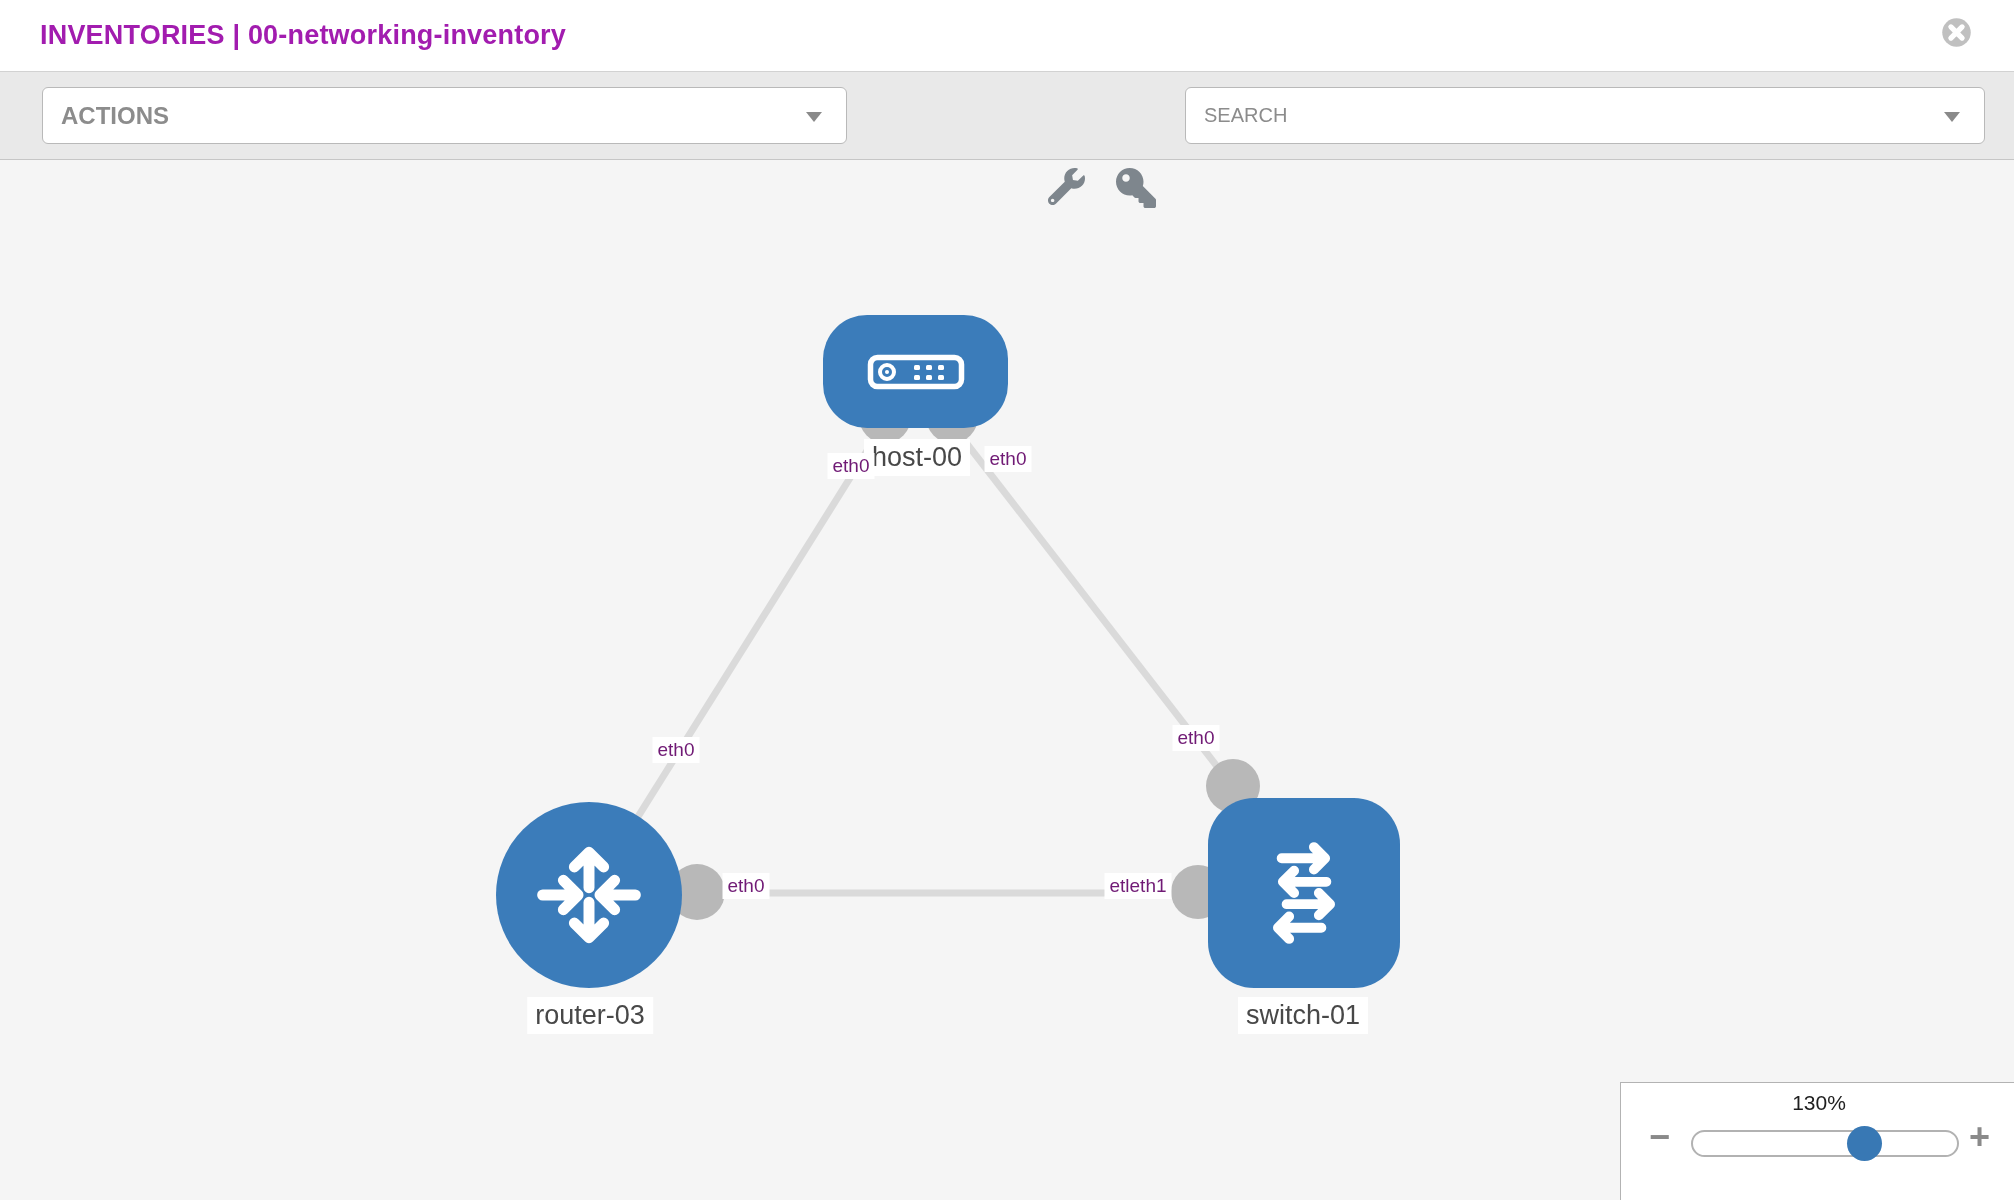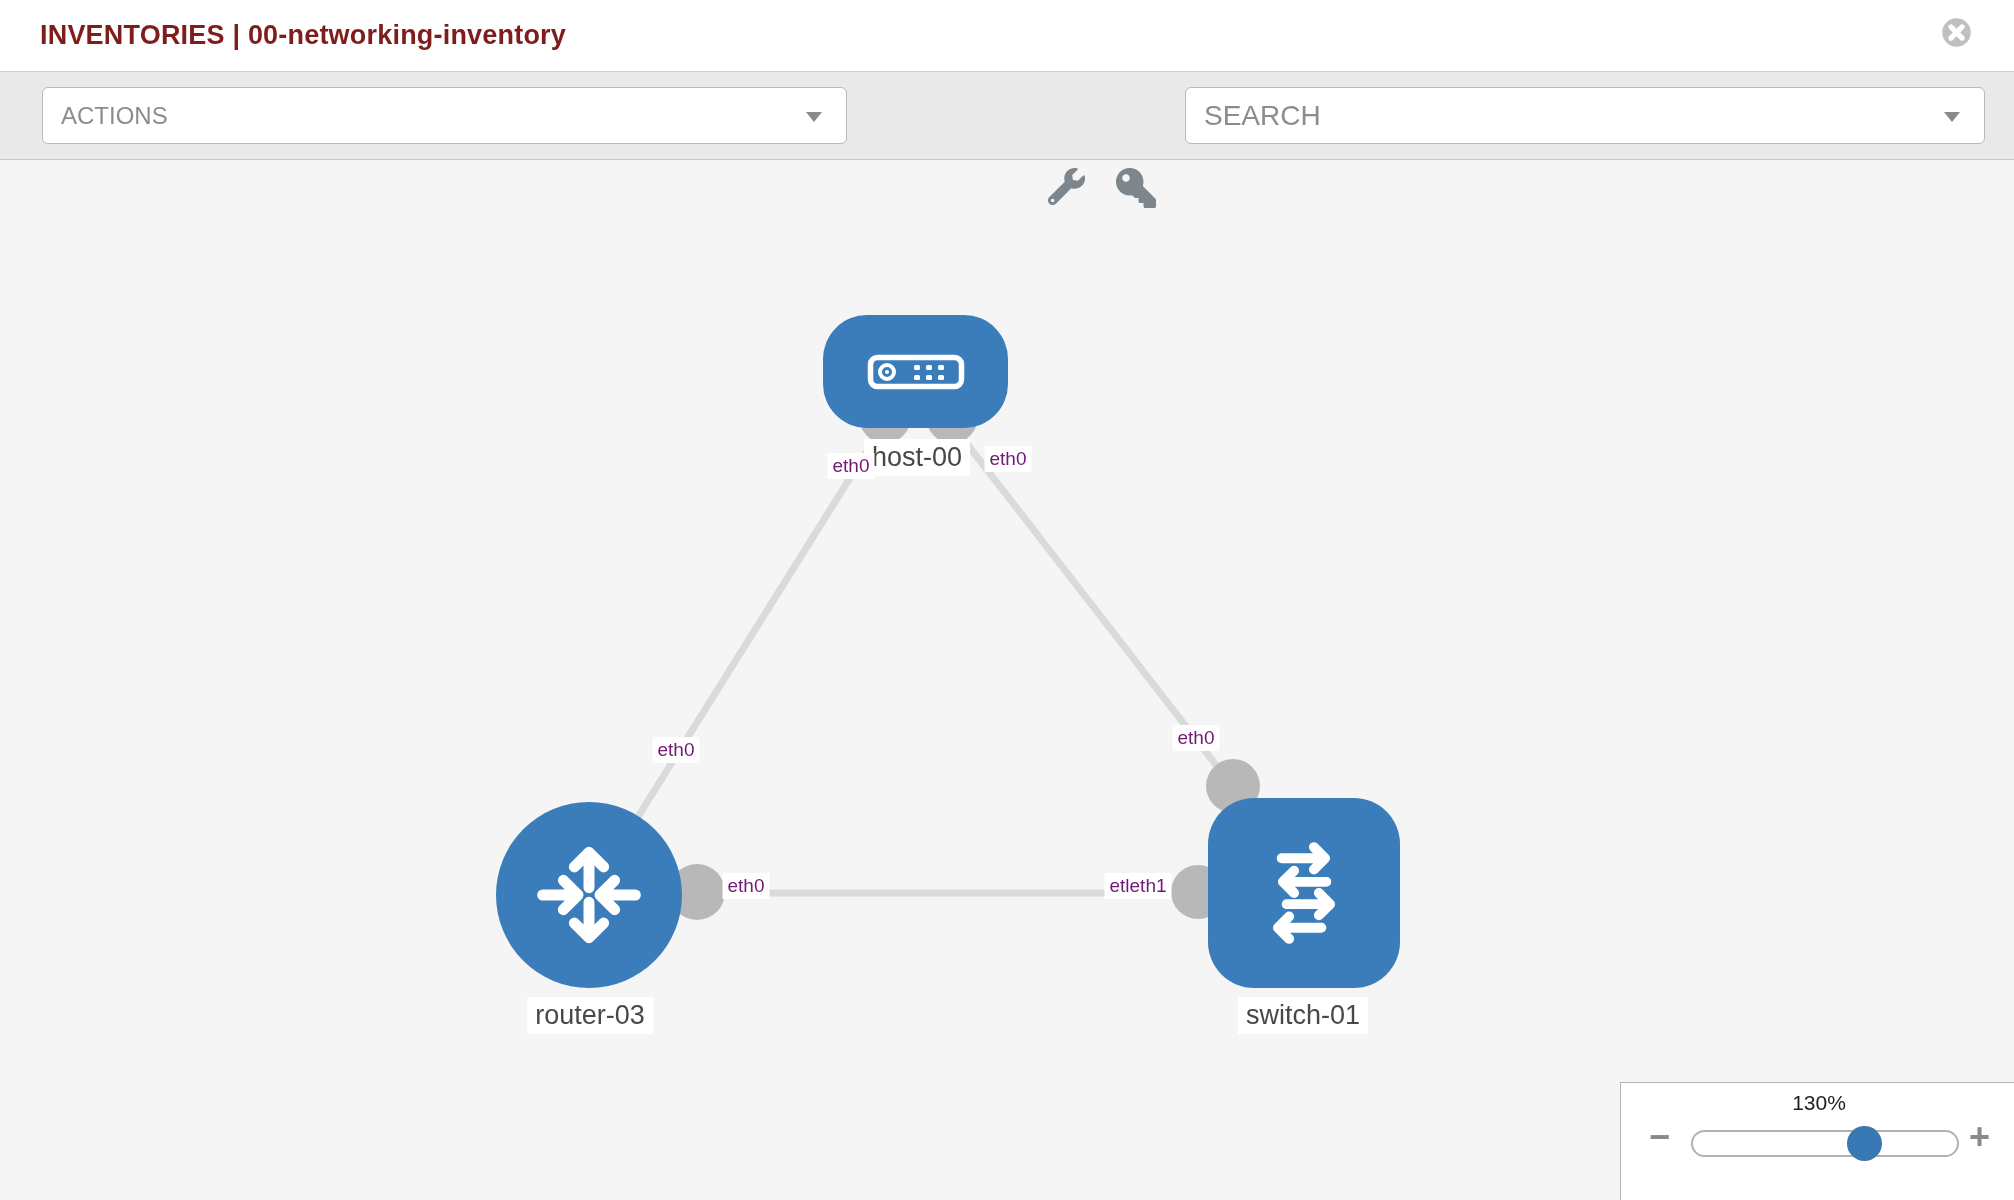--- a/index.html
+++ b/index.html
@@ -4,34 +4,34 @@
 <style>
   html,body{margin:0;padding:0;}
   body{width:2014px;height:1200px;overflow:hidden;background:#f5f5f5;
        font-family:"Liberation Sans", sans-serif;}
   .app{position:relative;width:2014px;height:1200px;overflow:hidden;}
 
   
   .header{position:absolute;top:0;left:0;right:0;height:71px;background:#ffffff;
           border-bottom:1px solid #d2d2d2;z-index:5;}
   .page-title{position:absolute;left:40px;top:0;line-height:71px;margin:0;
-              font-size:27px;font-weight:700;color:#7f1d1d;letter-spacing:.2px;}
+              font-size:27px;font-weight:700;color:#a21caf;letter-spacing:.2px;}
   .close-btn{position:absolute;left:1941px;top:17px;width:31px;height:31px;
              border:none;background:transparent;padding:0;cursor:pointer;}
 
   
   .toolbar{position:absolute;top:72px;left:0;right:0;height:87px;background:#e9e9e9;
            border-bottom:1px solid #c6c6c6;z-index:5;}
   .combo{position:absolute;top:15px;height:57px;background:#ffffff;
          border:1px solid #b9b9b9;border-radius:6px;box-sizing:border-box;}
-  .combo-actions{left:42px;width:805px;}
+  .combo-actions{left:42px;width:805px;font-weight:bold;}
   .combo-search{left:1185px;width:800px;}
   .combo-label{position:absolute;left:18px;top:0;line-height:55px;font-size:24px;color:#8c8c8c;}
   .search-input{position:absolute;left:0;top:0;width:740px;height:55px;border:none;outline:none;
-                background:transparent;padding:0 0 0 18px;font-size:28px;color:#6a6a6a;
+                background:transparent;padding:0 0 0 18px;font-size:20px;color:#6a6a6a;
                 font-family:"Liberation Sans", sans-serif;}
   .search-input::placeholder{color:#8c8c8c;opacity:1;}
   .caret{position:absolute;right:24px;top:24px;width:0;height:0;
          border-left:8px solid transparent;border-right:8px solid transparent;
          border-top:10px solid #8a8a8a;}
   .tool-icon{position:absolute;top:96px;cursor:pointer;z-index:6;}
   .tool-icon.wrench{left:1048px;}
   .tool-icon.key{left:1116px;}
 
   

